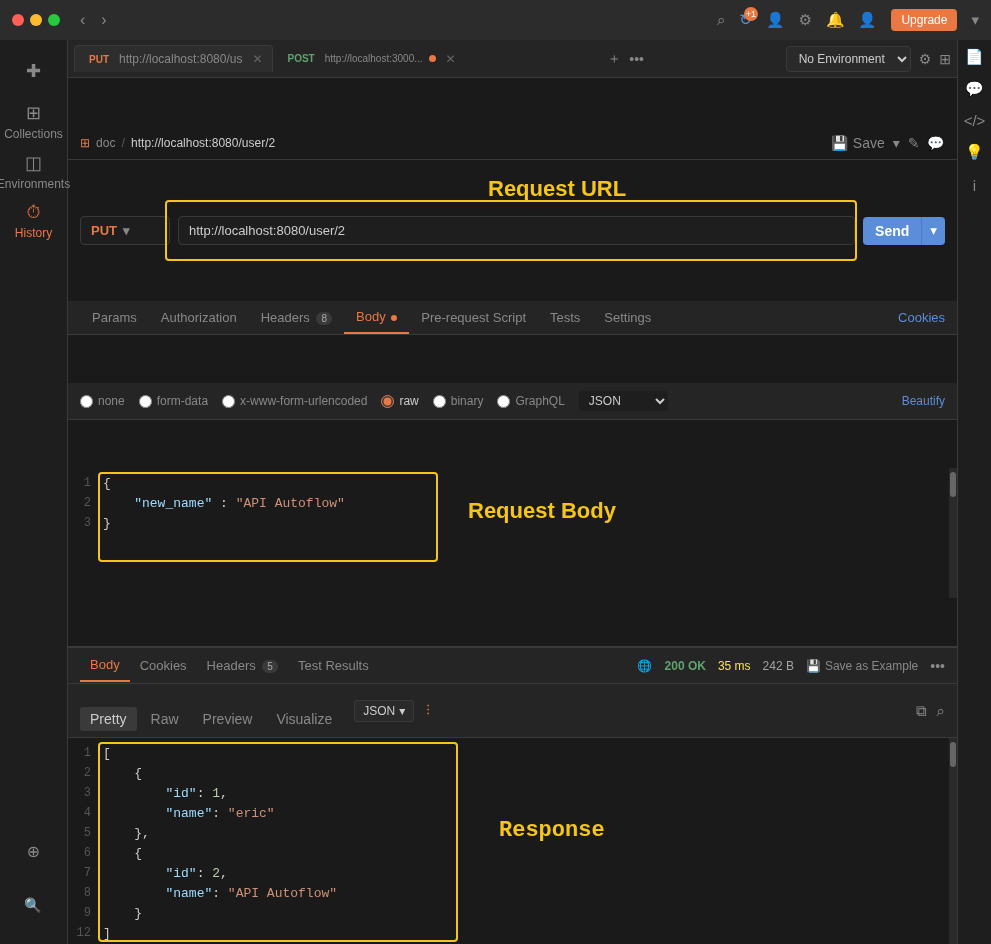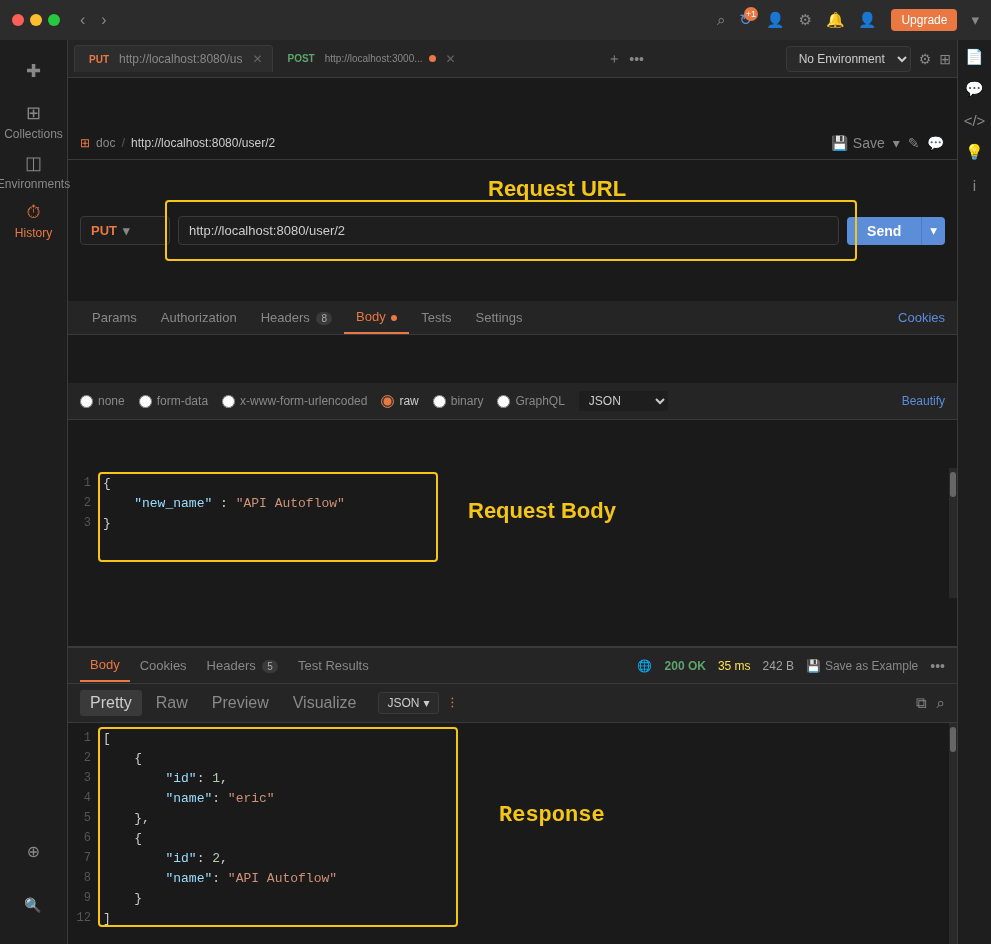--- a/index.html
+++ b/index.html
@@ -52,21 +52,21 @@
     .breadcrumb-text { color: #888; font-size: 12px; }
     .breadcrumb-sep { color: #555; }
     .breadcrumb-path { color: #ccc; font-size: 12px; }
     .breadcrumb-actions { margin-left: auto; display: flex; gap: 8px; }
     .bc-btn { background: none; border: none; color: #888; cursor: pointer; font-size: 14px; }
 
     .url-bar { display: flex; align-items: center; padding: 8px 12px; gap: 8px; }
     .method-select { background: #1e1e1e; border: 1px solid #3a3a3a; color: #e97843; font-size: 13px; font-weight: bold; padding: 6px 10px; border-radius: 4px; cursor: pointer; display: flex; align-items: center; gap: 6px; min-width: 90px; }
     .url-input { flex: 1; background: #1e1e1e; border: 1px solid #3a3a3a; color: #ccc; font-size: 13px; padding: 6px 10px; border-radius: 4px; outline: none; }
     .send-btn-group { display: flex; align-items: stretch; }
-    .send-btn { background: #5b8dd9; color: #fff; border: none; padding: 6px 20px; font-size: 14px; font-weight: 600; cursor: pointer; border-radius: 4px 0 0 4px; }
+    .send-btn { background: #5b8dd9; color: #fff; border: none; padding: 6px 12px; font-size: 14px; font-weight: 600; cursor: pointer; border-radius: 4px 0 0 4px; }
     .send-btn-arrow { background: #5b8dd9; color: #fff; border: none; border-left: 1px solid #4a7bc8; padding: 6px 8px; cursor: pointer; border-radius: 0 4px 4px 0; }
 
     
     .request-tabs { display: flex; align-items: center; padding: 0 12px; background: #252525; border-bottom: 1px solid #3a3a3a; }
     .req-tab { padding: 8px 12px; color: #888; cursor: pointer; font-size: 13px; position: relative; }
     .req-tab.active { color: #e97843; border-bottom: 2px solid #e97843; }
     .req-tab .badge-num { background: #3a3a3a; color: #aaa; font-size: 10px; padding: 1px 5px; border-radius: 10px; margin-left: 3px; }
     .req-tab .dot { width: 6px; height: 6px; background: #e97843; border-radius: 50%; display: inline-block; margin-left: 2px; vertical-align: middle; }
     .cookies-link { margin-left: auto; color: #5b8dd9; cursor: pointer; font-size: 13px; }
 
@@ -96,21 +96,21 @@
     .resp-tab .badge-num { background: #3a3a3a; color: #aaa; font-size: 10px; padding: 1px 5px; border-radius: 10px; margin-left: 3px; }
     .resp-meta { margin-left: auto; display: flex; align-items: center; gap: 12px; font-size: 12px; }
     .status-ok { color: #5da46e; font-weight: bold; }
     .status-time { color: #fde047; }
     .status-size { color: #a3a3a3; }
     .save-example-btn { display: flex; align-items: center; gap: 4px; color: #888; cursor: pointer; background: none; border: none; font-size: 12px; }
     .more-btn { color: #888; cursor: pointer; background: none; border: none; font-size: 14px; }
 
     
     .resp-body-opts { display: flex; align-items: center; padding: 6px 12px; gap: 4px; background: #252525; border-bottom: 1px solid #3a3a3a; }
-    .resp-view-tab { padding: 4px 10px; color: #888; cursor: pointer; font-size: 16px; border-radius: 3px; }
+    .resp-view-tab { padding: 4px 10px; color: #888; cursor: pointer; font-size: 14px; border-radius: 3px; margin-top: 17px; }
     .resp-view-tab.active { background: #3a3a3a; color: #ccc; }
     .format-badge { background: #2a2a2a; border: 1px solid #3a3a3a; color: #ccc; font-size: 12px; padding: 3px 8px; border-radius: 3px; cursor: pointer; display: flex; align-items: center; gap: 4px; margin-left: 8px; }
     .resp-actions { margin-left: auto; display: flex; gap: 10px; align-items: center; }
     .resp-action-btn { background: none; border: none; color: #888; cursor: pointer; font-size: 15px; }
 
     
     .resp-code { flex: 1; background: #1a1a1a; font-family: 'Courier New', monospace; font-size: 13px; padding: 8px 0; position: relative; overflow: hidden; }
 
     
     .right-panel { width: 34px; background: #1e1e1e; border-left: 1px solid #3a3a3a; display: flex; flex-direction: column; align-items: center; padding: 8px 0; gap: 14px; }
@@ -223,20 +223,21 @@
 
       <div style="position:absolute;left:97px;top:-8px;right:100px;bottom:-8px;border:2px solid #f5c518;border-radius:4px;pointer-events:none;z-index:10"></div>
       <div style="position:absolute;left:420px;top:-32px;color:#f5c518;font-size:22px;font-weight:bold;pointer-events:none;z-index:11">Request URL</div>
     </div>
 
     <div class="request-tabs">
       <span class="req-tab">Params</span>
       <span class="req-tab">Authorization</span>
       <span class="req-tab">Headers <span class="badge-num">8</span></span>
       <span class="req-tab active">Body <span class="dot"></span></span>
+      <span class="req-tab">Pre-request Script</span>
       <span class="req-tab">Tests</span>
       <span class="req-tab">Settings</span>
       <span class="cookies-link">Cookies</span>
     </div>
 
     <div class="body-options">
       <label class="radio-opt">
         <input type="radio" name="body-type" value="none" style=""> 
           <span>none</span>
       </label>

